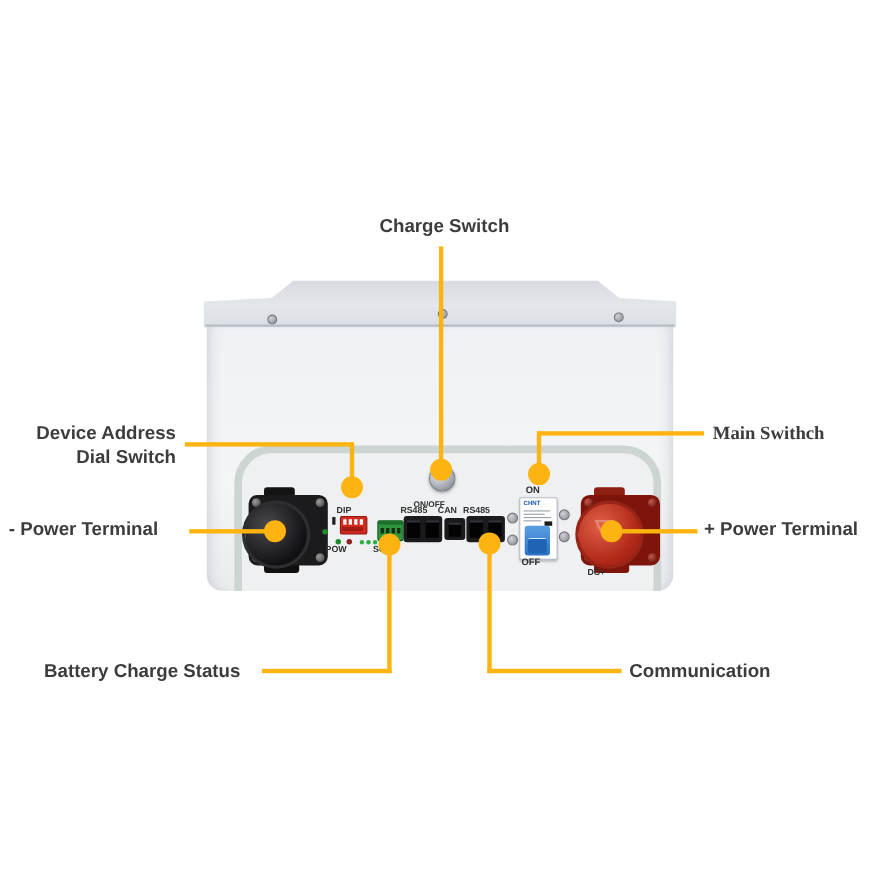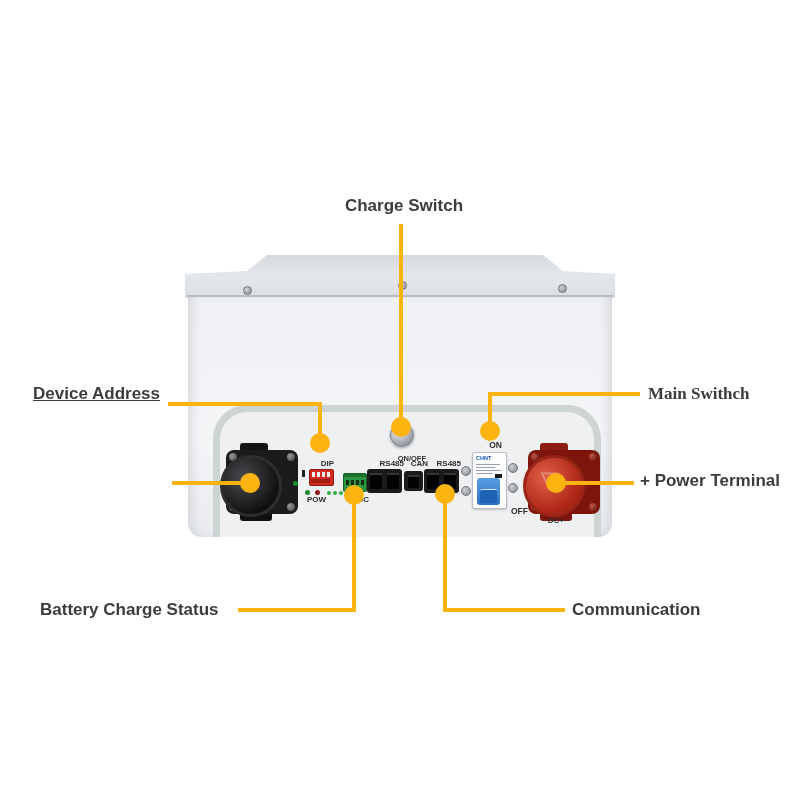--- a/index.html
+++ b/index.html
@@ -8,39 +8,39 @@
   
   .logo{position:absolute;left:22px;top:24px;width:210px;height:56px;}
   .logo svg{position:absolute;left:0;top:0;}
   .logo .brand{position:absolute;left:60px;top:10px;font-family:"DejaVu Serif", serif;
     font-weight:bold;font-size:30px;letter-spacing:3px;
     background:linear-gradient(90deg,#17a05e 0%,#1e9e8a 45%,#1b6fc0 100%);
     -webkit-background-clip:text;background-clip:text;color:transparent;}
   
   .clabel{position:absolute;font-size:17px;font-weight:bold;color:#3c3c3c;white-space:nowrap;}
   .clabel.center{transform:translateX(-50%);}
-  .clabel.rightalign{text-align:right;line-height:22px;text-decoration:underline;}
+  .clabel.rightalign{text-align:right;line-height:22px;}
   
   .cline{position:absolute;background:#fdb410;z-index:6;}
   .cdot{position:absolute;width:20px;height:20px;border-radius:50%;background:#fdb410;z-index:7;}
   
   .cap{position:absolute;left:185px;top:252px;width:430px;height:46px;z-index:1;
     background:linear-gradient(180deg,#d5d8dd 0%,#e4e7ea 55%,#dadde2 100%);
     clip-path:polygon(0px 22px,62px 19px,82px 3px,358px 3px,378px 19px,430px 22px,430px 46px,0px 46px);}
   .capline{position:absolute;left:187px;top:295px;width:426px;height:2px;background:#b7bcc4;z-index:2;}
   .screw{position:absolute;width:7px;height:7px;border-radius:50%;z-index:3;
     background:radial-gradient(circle at 35% 35%,#cfd2d6,#84878d);border:1px solid #72757b;}
   .body{position:absolute;left:188px;top:297px;width:424px;height:240px;z-index:1;
     background:linear-gradient(180deg,#eff1f4 0%,#f4f5f7 60%,#e9ebee 100%);
     border-radius:0 0 14px 14px;overflow:hidden;
     box-shadow:inset 10px 0 14px -10px #c3c7cd, inset -10px 0 14px -10px #c3c7cd;}
   .panel{position:absolute;left:25px;top:108px;width:374px;height:170px;background:#eef0f2;
     border:7px solid #ccd5d1;border-radius:34px;}
   
-  .hlabel{position:absolute;font-size:8px;font-weight:bold;color:#2e2e2e;text-align:right;z-index:4;}
+  .hlabel{position:absolute;font-size:8px;font-weight:bold;color:#2e2e2e;text-align:left;z-index:4;}
   
   .plate{position:absolute;width:72px;height:64px;border-radius:8px;z-index:3;}
   .plate .cscrew{position:absolute;width:8px;height:8px;border-radius:50%;
     background:radial-gradient(circle at 35% 35%,#9a9a9a,#3c3c3c);}
   .bigcirc{position:absolute;width:56px;height:56px;border-radius:50%;z-index:4;}
   .nub{position:absolute;z-index:2;border-radius:3px;}
   
   .dipsw{position:absolute;width:23px;height:15px;background:#d42b20;border:1px solid #8e1710;
     border-radius:2px;z-index:4;}
   .dipsw i{position:absolute;top:2px;width:3px;height:5px;background:#f4f4f4;}
@@ -151,21 +151,21 @@
     <span class="brand">CHNT</span>
     <div class="fp" style="top:11px;width:24px;"></div>
     <div class="fp" style="top:14px;width:19px;"></div>
     <div class="fp" style="top:17px;width:25px;"></div>
     <div class="fp" style="top:20px;width:16px;"></div>
     <div class="mark"></div>
     <div class="lever">
         <div class="tab"></div>
       </div>
   </div>
-  <div class="hlabel" style="left:474px;top:506px;width:30px;font-size:8.5px;margin-left:24px;">OFF</div>
+  <div class="hlabel" style="left:474px;top:506px;width:30px;font-size:8.5px;">OFF</div>
 
   <div class="plate" style="left:528px;top:450px;background:#7e150c;">
     <div class="cscrew" style="left:3px;top:3px;background:radial-gradient(circle at 35% 35%,#c4564a,#591009);"></div>
     <div class="cscrew" style="right:3px;top:3px;background:radial-gradient(circle at 35% 35%,#c4564a,#591009);"></div>
     <div class="cscrew" style="left:3px;bottom:3px;background:radial-gradient(circle at 35% 35%,#c4564a,#591009);"></div>
     <div class="cscrew" style="right:3px;bottom:3px;background:radial-gradient(circle at 35% 35%,#c4564a,#591009);"></div>
   </div>
   <div class="nub" style="left:540px;top:443px;width:28px;height:12px;background:#8e1d12;"></div>
   <div class="nub" style="left:540px;top:511px;width:32px;height:10px;background:#7e150c;"></div>
   <div class="bigcirc" style="left:523px;top:455px;background:radial-gradient(circle at 35% 35%,#e06048,#b02818 65%,#8e1d10);border:3px solid #992517;"></div>
@@ -193,19 +193,21 @@
   <div class="cline" style="left:352px;top:496px;width:4px;height:116px;"></div>
   <div class="cdot" style="left:344px;top:485px;"></div>
 
   <div class="cline" style="left:443px;top:494px;width:4px;height:118px;"></div>
   <div class="cline" style="left:443px;top:608px;width:122px;height:4px;"></div>
   <div class="cdot" style="left:435px;top:484px;"></div>
 
   <div class="clabel center" style="left:404px;top:196px;">Charge Switch</div>
   <div class="clabel rightalign" style="right:640px;top:383px;">
     <div>Device Address</div>
-  </div>
+    <div>Dial Switch</div>
+  </div>
+  <div class="clabel" style="left:8px;top:471px;">- Power Terminal</div>
   <div class="clabel" style="left:648px;top:384px;font-family:Liberation Serif, serif;">Main Swithch</div>
   <div class="clabel" style="left:40px;top:600px;">Battery Charge Status</div>
   <div class="clabel" style="left:640px;top:471px;">+ Power Terminal</div>
   <div class="clabel" style="left:572px;top:600px;">Communication</div>
 
 </div>
 
 </body></html>

